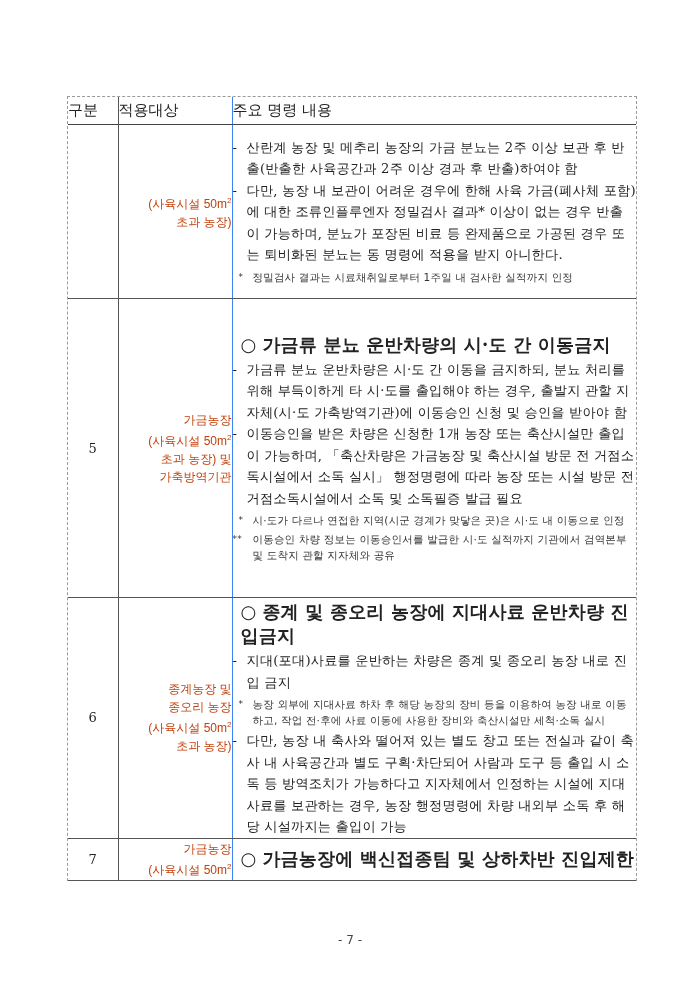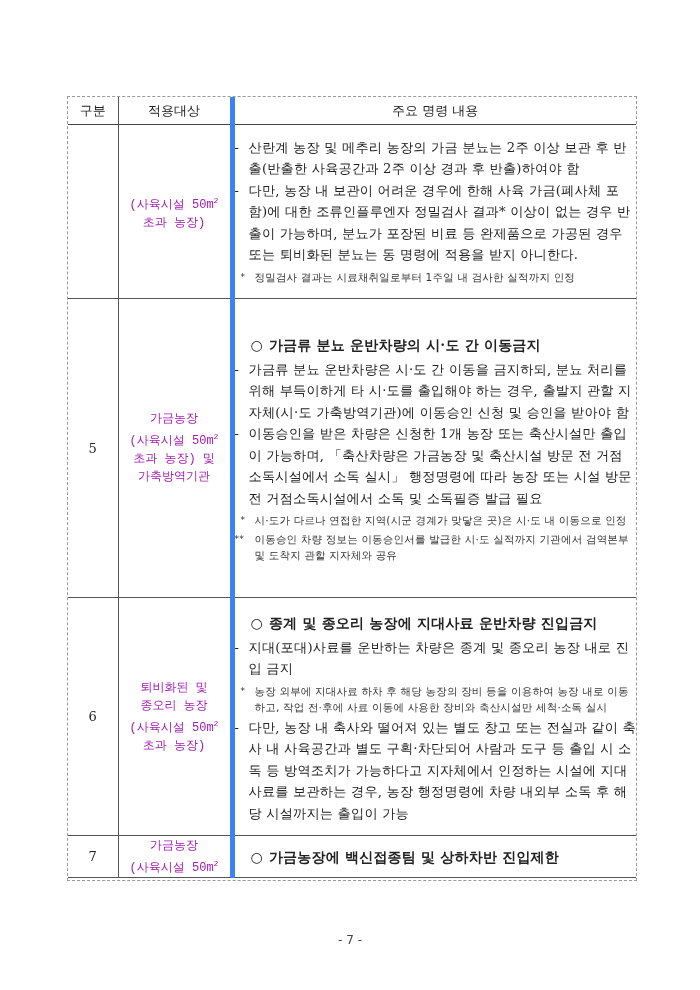--- a/index.html
+++ b/index.html
@@ -6,31 +6,31 @@
   body { width:700px; height:990px; position:relative; overflow:hidden;
          font-family:"DejaVu Serif","Liberation Serif",serif; color:#222; }
   .page-frame { position:absolute; left:67px; top:96px; width:570px; height:785px;
                 border:1px dashed #9a9a9a; box-sizing:border-box; }
   table.doc { position:absolute; left:68px; top:97px; width:568px; border-collapse:collapse;
               table-layout:fixed; }
   table.doc td, table.doc th { vertical-align:middle; padding:0; }
   .col-no { width:50px; }
   .col-target { width:114px; }
   .col-content { width:404px; }
-  th { font-weight:normal; font-size:13px; height:27px; text-align:center;
+  th { font-weight:normal; font-size:15px; height:27px; text-align:left;
        border-bottom:1.5px solid #444; }
   th.c-no, td.c-no { border-right:1px solid #555; }
-  th.c-target, td.c-target { border-right:5px solid #3b82f6; }
+  th.c-target, td.c-target { border-right:1px solid #3b82f6; }
   tr.row td { border-bottom:1.5px solid #555; }
   td.c-no { text-align:center; font-size:13px; }
-  td.c-target { text-align:center; font-size:12px; line-height:18px; color:#a21caf;
-                font-family:Liberation Mono, monospace; }
+  td.c-target { text-align:right; font-size:12px; line-height:18px; color:#c2410c;
+                font-family:Liberation Sans, sans-serif; }
   td.c-target .tl { display:block; }
   td.c-content { padding:4px 4px 3px 8px; font-size:13.2px; line-height:21.5px; letter-spacing:0.2px; }
-  .heading { font-weight:bold; font-size:14px; line-height:24px; margin:2px 0 2px 16px; }
+  .heading { font-weight:bold; font-size:18px; line-height:24px; margin:2px 0 2px 8px; }
   .heading .circ { font-weight:normal; margin-right:6px; }
   .bullet { position:relative; padding-left:14px; }
   .bullet .dash { position:absolute; left:0; top:0; }
   .note { position:relative; padding-left:20px; font-family:"DejaVu Sans","Liberation Sans",sans-serif;
           font-size:10.5px; line-height:16px; color:#333; margin:3px 0 2px 0; }
   .note .mark { position:absolute; left:6px; top:0; font-size:9px; }
   .note.dbl .mark { left:0; }
   sup { font-size:8px; }
   .page-num { position:absolute; left:0; width:700px; top:933px; text-align:center;
               font-family:"DejaVu Sans","Liberation Sans",sans-serif; font-size:12px; color:#444; }
@@ -81,21 +81,21 @@
         <div class="bullet"><span class="dash">-</span><span>가금류 분뇨 운반차량은 시·도 간 이동을 금지하되, 분뇨 처리를 위해 부득이하게 타 시·도를 출입해야 하는 경우, 출발지 관할 지자체(시·도 가축방역기관)에 이동승인 신청 및 승인을 받아야 함</span></div>
         <div class="bullet"><span class="dash">-</span><span>이동승인을 받은 차량은 신청한 1개 농장 또는 축산시설만 출입이 가능하며, 「축산차량은 가금농장 및 축산시설 방문 전 거점소독시설에서 소독 실시」 행정명령에 따라 농장 또는 시설 방문 전 거점소독시설에서 소독 및 소독필증 발급 필요</span></div>
         <div class="note"><span class="mark">*</span><span>시·도가 다르나 연접한 지역(시군 경계가 맞닿은 곳)은 시·도 내 이동으로 인정</span></div>
         <div class="note dbl"><span class="mark">**</span><span>이동승인 차량 정보는 이동승인서를 발급한 시·도 실적까지 기관에서 검역본부 및 도착지 관할 지자체와 공유</span></div>
       </td>
     </tr>
 
     <tr class="row" style="height:238px;">
       <td class="c-no">6</td>
       <td class="c-target">
-        <span class="tl">퇴비화된 및</span>
+        <span class="tl">종계농장 및</span>
         <span class="tl">종오리 농장</span>
         <span class="tl"><span>(사육시설 50m</span><sup>2</sup></span>
         <span class="tl">초과 농장)</span>
       </td>
       <td class="c-content">
         <div class="heading"><span class="circ">○</span><span>종계 및 종오리 농장에 지대사료 운반차량 진입금지</span></div>
         <div class="bullet"><span class="dash">-</span><span>지대(포대)사료를 운반하는 차량은 종계 및 종오리 농장 내로 진입 금지</span></div>
         <div class="note"><span class="mark">*</span><span>농장 외부에 지대사료 하차 후 해당 농장의 장비 등을 이용하여 농장 내로 이동하고, 작업 전·후에 사료 이동에 사용한 장비와 축산시설만 세척·소독 실시</span></div>
         <div class="bullet"><span class="dash">-</span><span>다만, 농장 내 축사와 떨어져 있는 별도 창고 또는 전실과 같이 축사 내 사육공간과 별도 구획·차단되어 사람과 도구 등 출입 시 소독 등 방역조치가 가능하다고 지자체에서 인정하는 시설에 지대사료를 보관하는 경우, 농장 행정명령에 차량 내외부 소독 후 해당 시설까지는 출입이 가능</span></div>
       </td>

